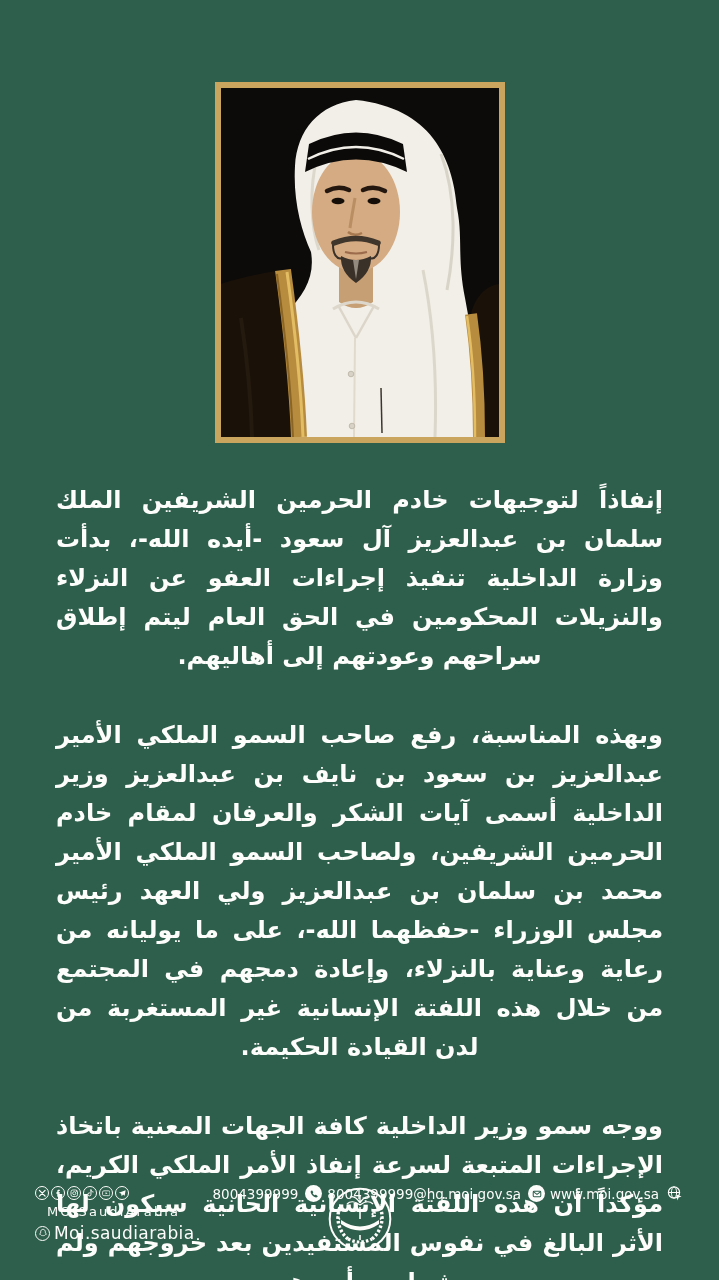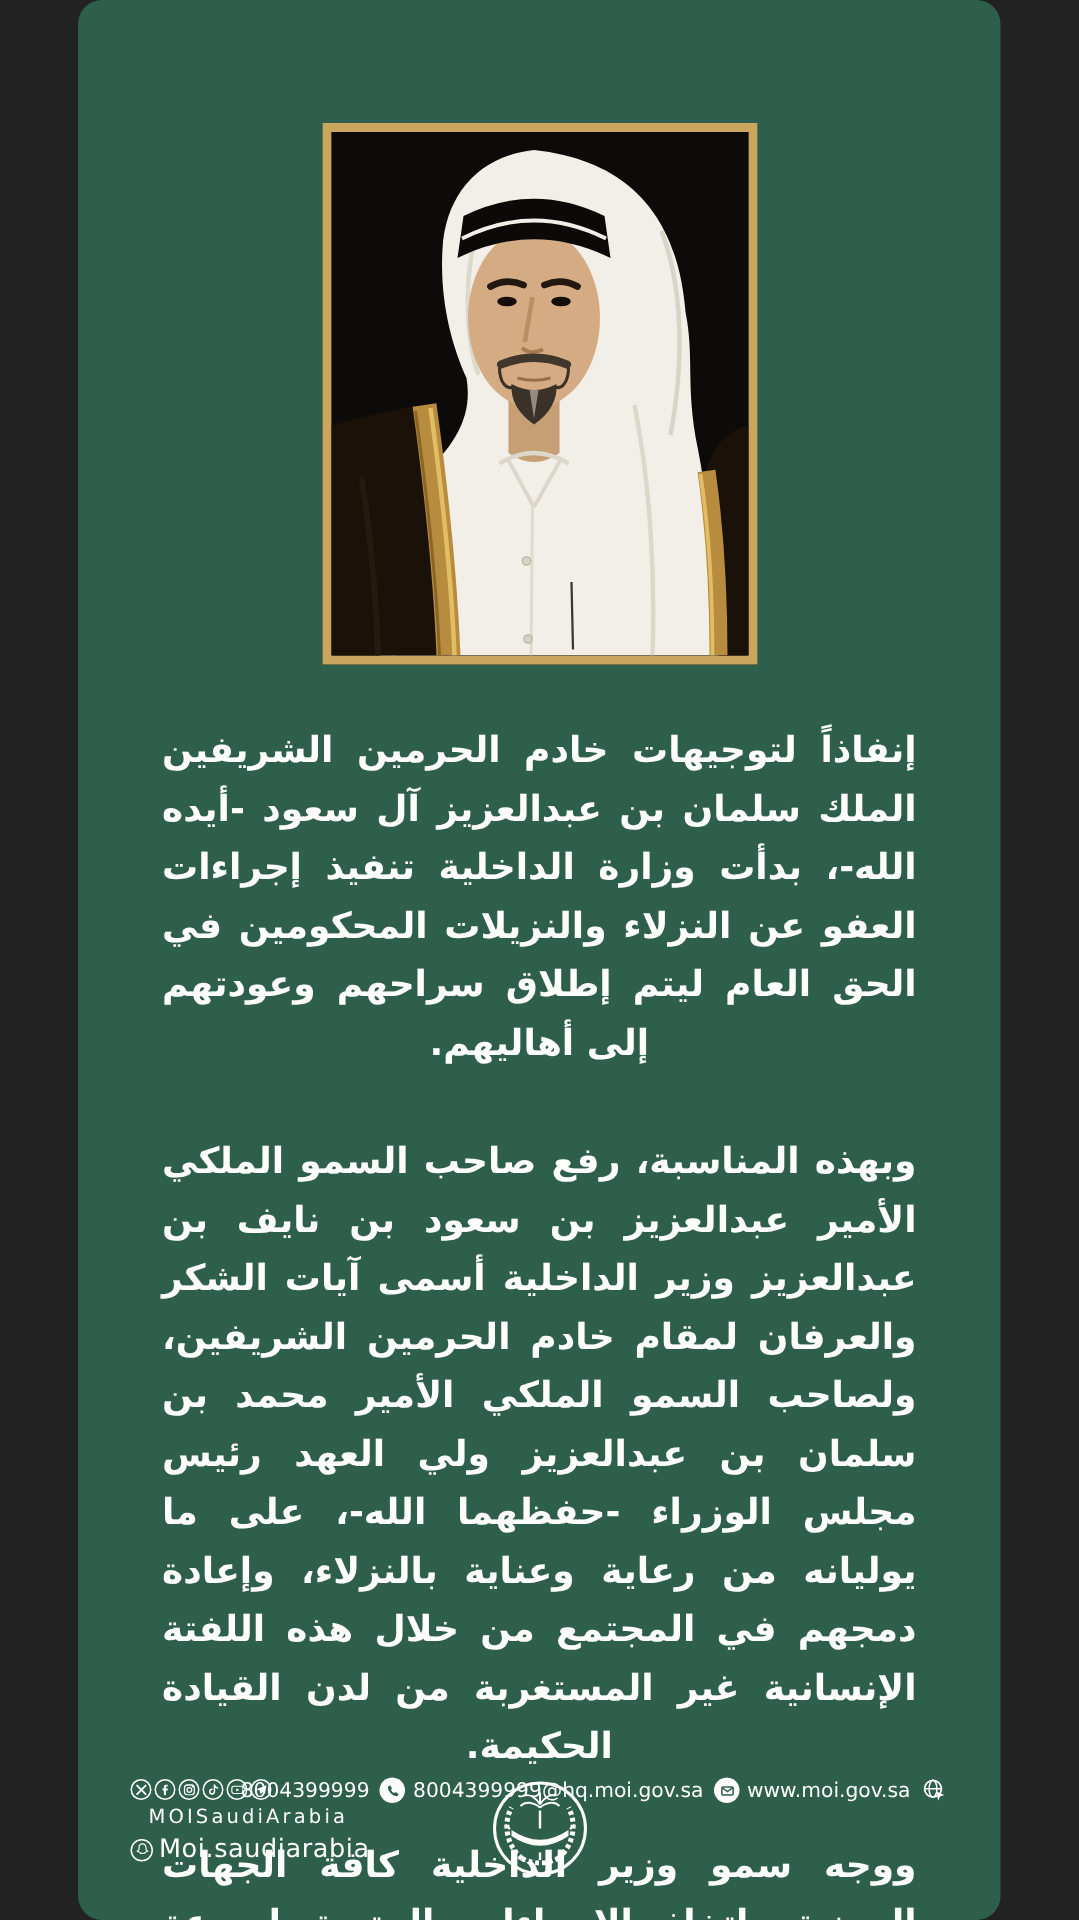--- a/index.html
+++ b/index.html
@@ -4,25 +4,24 @@
 <style>
   :root{
     --bg:#2e5e4c;
     --gold:#c9a55e;
     --text:#fdfdfb;
   }
   html,body{margin:0;padding:0;}
   body{background:#222;font-family:"DejaVu Sans",sans-serif;}
   .page{
     position:relative;
-    width:615px;height:1280px;
+    width:719px;height:1280px;
     margin:0 auto;
     background:var(--bg);
     overflow:hidden;
-    border-radius:16px;
   }
   
   .portrait-frame{
     position:absolute;
     top:82px;left:50%;
     transform:translateX(-50%);
     width:278px;height:349px;
     border:6px solid var(--gold);
     background:#0d0b09;
   }

